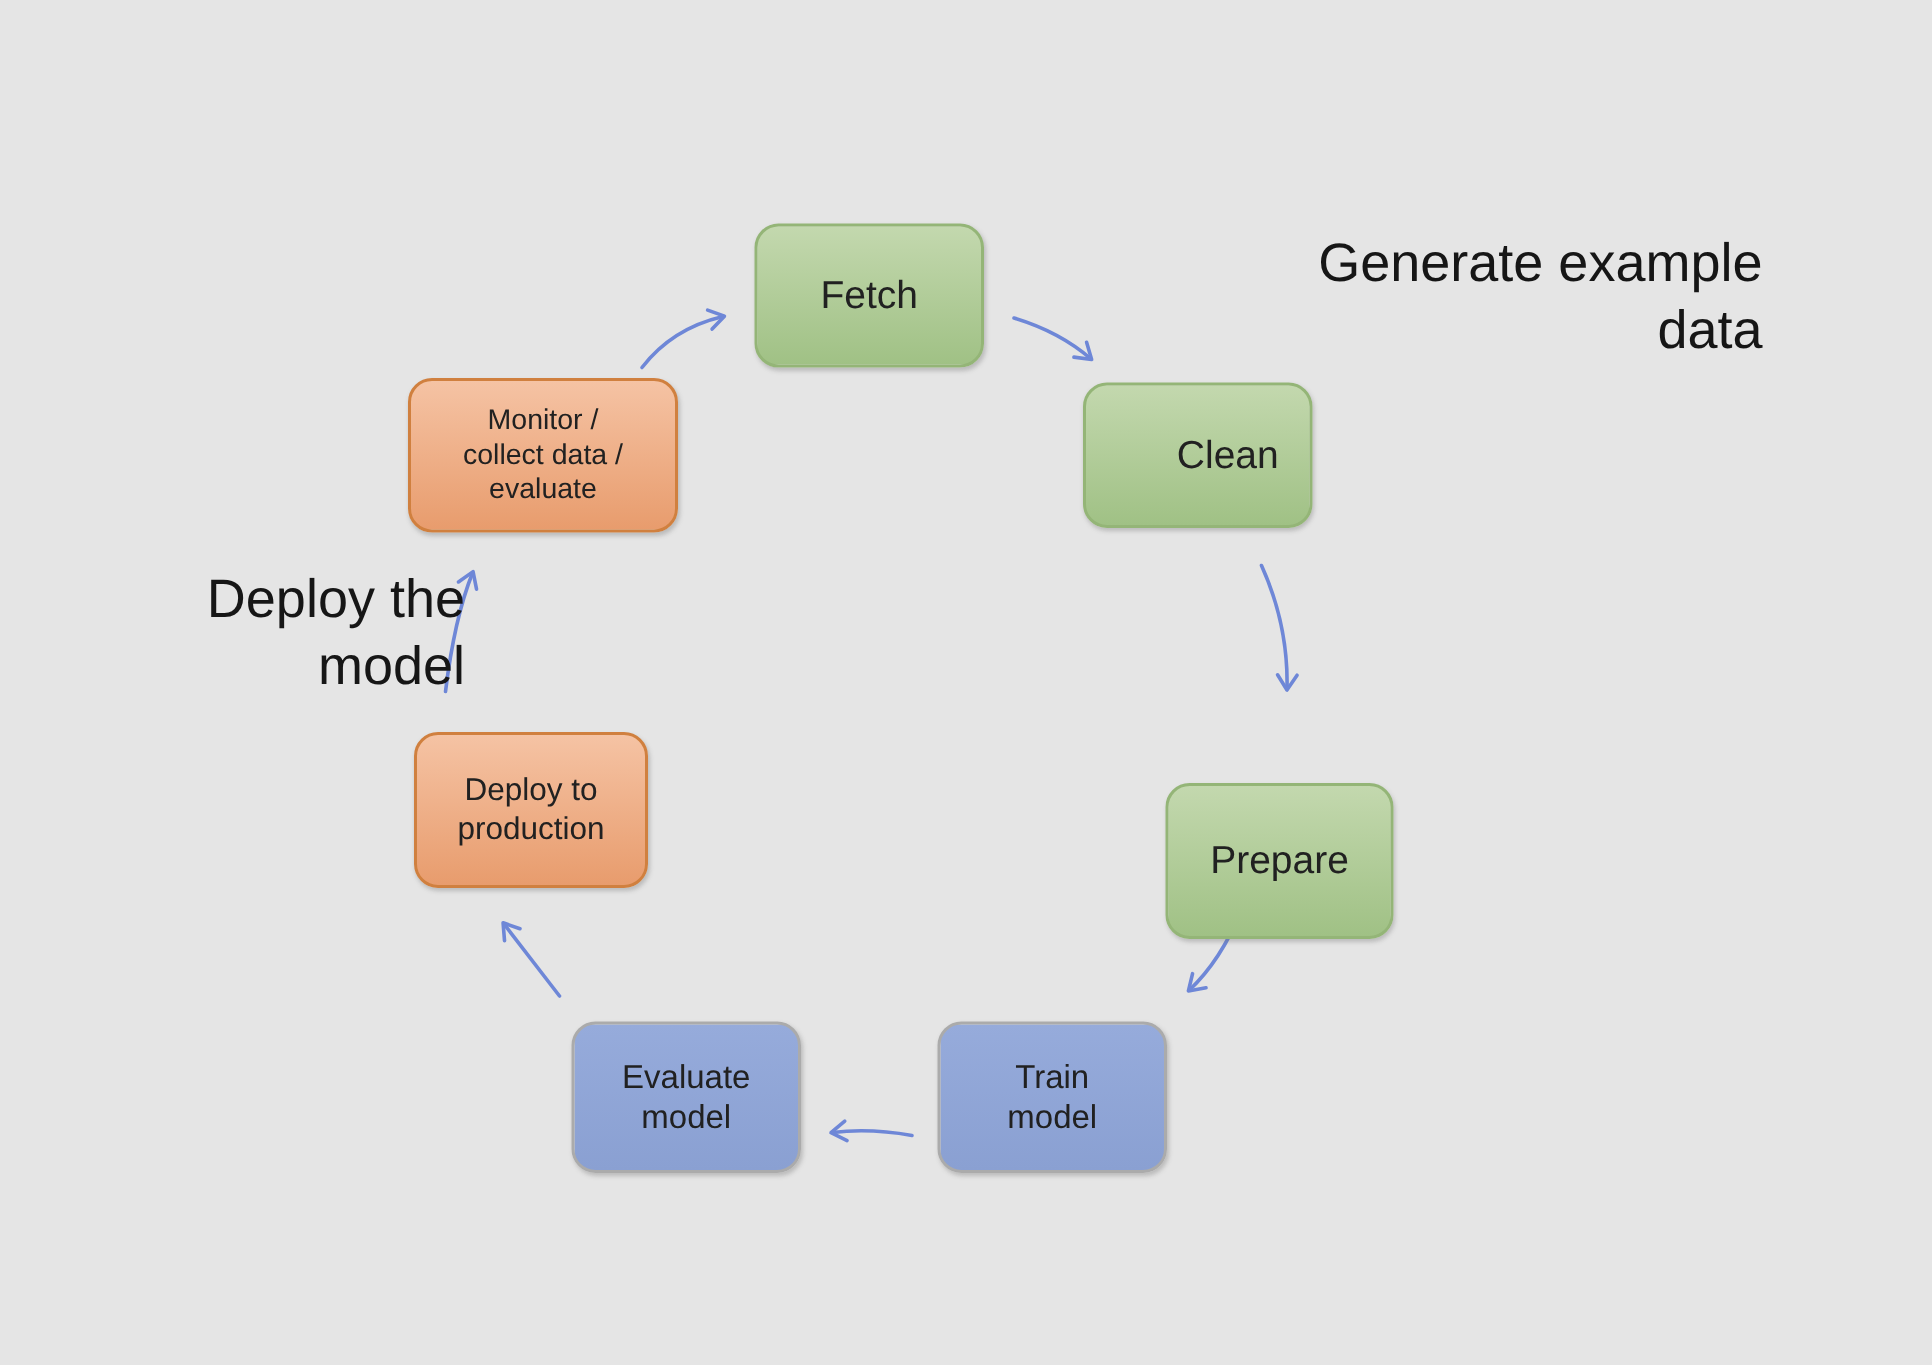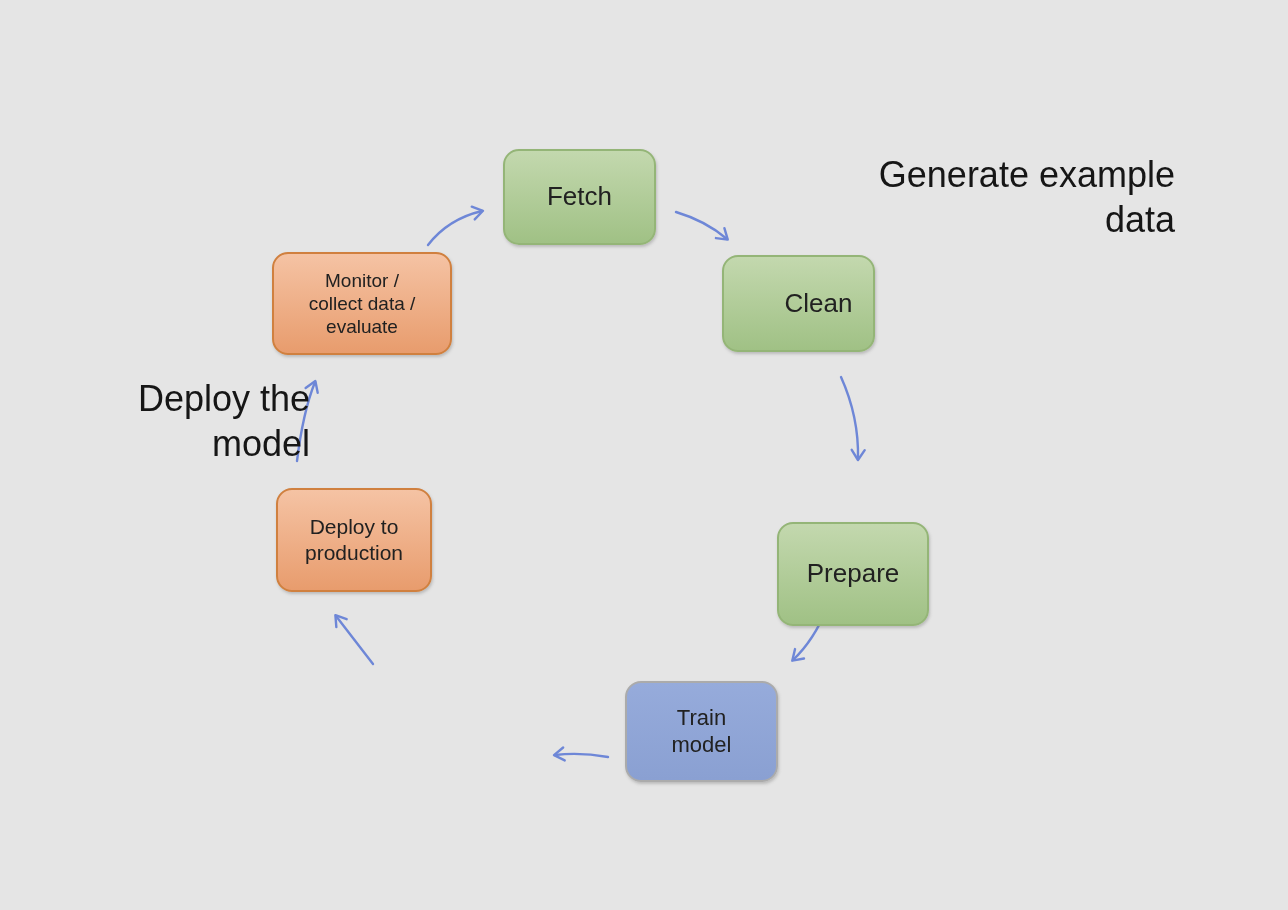--- a/index.html
+++ b/index.html
@@ -92,20 +92,23 @@
   </div>
 
   <div class="node green" style="left:777px; top:489px; width:152px; height:104px;margin-top:33px;">
     <span class="label">Prepare</span>
   </div>
 
   <div class="node blue" style="left:625px; top:681px; width:153px; height:101px;">
     <span class="label" style="max-width:112px;">Train model</span>
   </div>
 
+  <div class="node blue" style="left:381px; top:681px; width:153px; height:101px;">
+    <span class="label" style="max-width:112px;">Evaluate model</span>
+  </div>
 
   <div class="node orange" style="left:228px; top:488px; width:156px; height:104px; font-size:21px;margin-left:48px;">
     <span class="label" style="max-width:118px;">Deploy to production</span>
   </div>
 
   <div class="node orange" style="left:272px; top:252px; width:180px; height:103px; font-size:19px;">
     <span class="label" style="max-width:130px;">Monitor / collect data / evaluate</span>
   </div>
 
   <div class="annotation" style="left:775px; top:152px; width:400px;">Generate example

